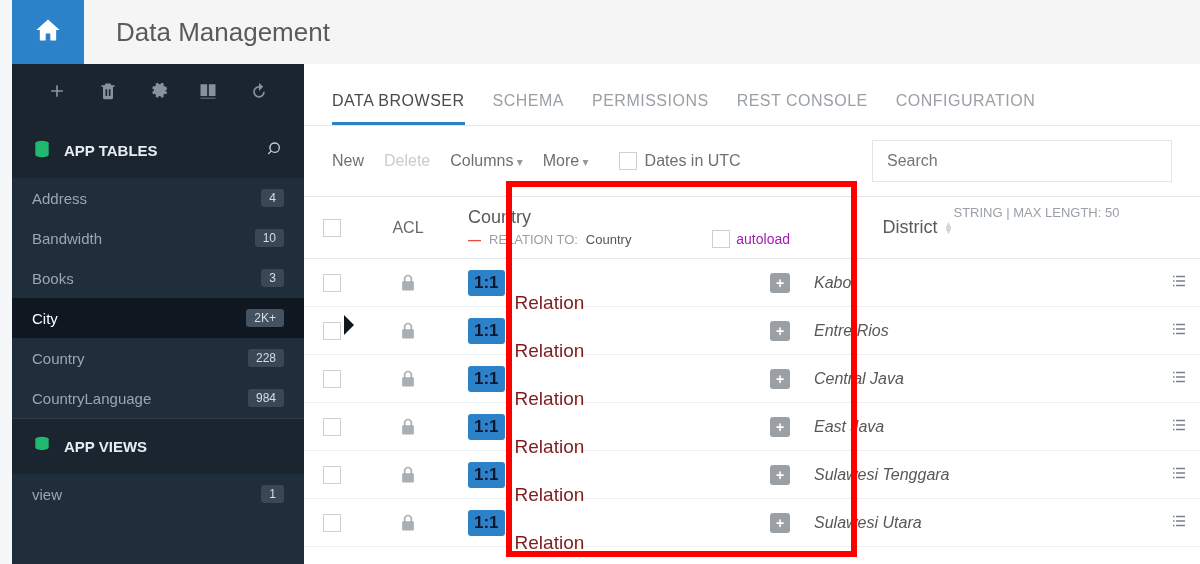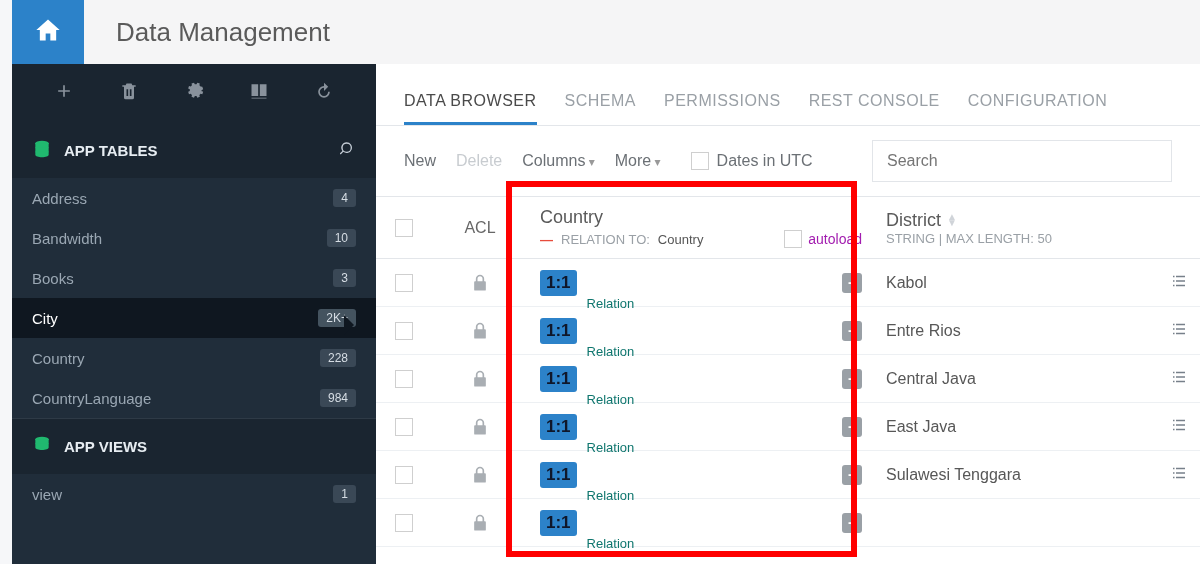--- a/index.html
+++ b/index.html
@@ -3,21 +3,21 @@
 <meta charset="utf-8">
 <style>
   * { box-sizing: border-box; margin: 0; padding: 0; font-family: -apple-system, "Helvetica Neue", Arial, sans-serif; }
   body { background: #f6f7f9; width: 1200px; height: 564px; overflow: hidden; }
   .app { display: flex; flex-direction: column; height: 100%; padding-left: 12px; }
   .top-header { display: flex; align-items: center; background: #f5f5f6; height: 64px; }
   .home-tile { width: 72px; height: 64px; background: #2c82c9; display: flex; align-items: center; justify-content: center; }
   .home-icon svg { fill: #fff; width: 28px; height: 28px; }
   .page-title { font-size: 26px; color: #5a5a5a; font-weight: 300; margin-left: 32px; }
   .body { display: flex; flex: 1; min-height: 0; }
-  .sidebar { width: 364px; background: #202d3a; color: #c5cdd6; display: flex; flex-direction: column; }
+  .sidebar { width: 292px; background: #202d3a; color: #c5cdd6; display: flex; flex-direction: column; }
   .side-toolbar { background: #1a2530; height: 58px; display: flex; align-items: center; justify-content: space-around; padding: 0 20px; }
   .side-toolbar .tbtn { opacity: 0.65; cursor: pointer; }
   .side-toolbar svg { width: 20px; height: 20px; fill: #c5cdd6; }
   .section-head { background: #1a2530; height: 56px; display: flex; align-items: center; padding: 0 20px; color: #e7edf2; font-weight: 600; font-size: 15px; justify-content: space-between; }
   .section-head .left { display: flex; align-items: center; gap: 12px; }
   .db-icon { color: #20b96f; }
   .table-list { display: flex; flex-direction: column; }
   .table-item { display: flex; align-items: center; justify-content: space-between; height: 40px; padding: 0 20px; color: #9aa7b3; cursor: pointer; font-size: 15px; }
   .table-item.active { background: #0f1720; color: #fff; position: relative; }
   .table-item.active::after { content: ""; position: absolute; right: -10px; top: 50%; transform: translateY(-50%); border: 10px solid transparent; border-left-color: #0f1720; display:none;}
@@ -37,32 +37,32 @@
   .search-wrap input { height: 42px; padding: 0 14px; font-size: 16px; border: 1px solid #e2e5e9; width: 300px; background: #fff; color: #555; }
   .grid-head { display: flex; align-items: stretch; border-bottom: 1px solid #e3e6ea; background: #fff; height: 62px; }
   .col-sel { width: 56px; display: flex; align-items: center; justify-content: center; }
   .col-acl { width: 96px; display: flex; align-items: center; justify-content: center; color: #676767; font-size: 16px; }
   .col-country { width: 346px; padding: 8px 12px; display: flex; flex-direction: column; justify-content: center; }
   .col-country .h-title { color: #5a5a5a; font-size: 18px; font-weight: 500; }
   .rel-row { display: flex; align-items: center; gap: 8px; margin-top: 2px; color: #9aa0a6; font-size: 13px; }
   .rel-row .dash { color: #e74c3c; font-weight: bold; }
   .rel-row .target { color: #555; }
   .autoload { display: flex; align-items: center; gap: 6px; margin-left: auto; color: #a21caf; font-size: 14px; }
-  .col-district { flex: 1; padding: 8px 12px; display: flex; flex-direction: column; justify-content: center; }
+  .col-district { flex: 1; padding: 8px 12px; display: flex; flex-direction: row; justify-content: center; }
   .col-district .h-title { color: #5a5a5a; font-size: 18px; font-weight: 500; display: flex; align-items: center; gap: 6px; }
   .sorter { display: inline-flex; flex-direction: column; line-height: 6px; color: #d0d4d9; font-size: 10px; }
   .col-district .meta { color: #9aa0a6; font-size: 13px; margin-top: 0; }
   .row { display: flex; align-items: center; height: 48px; border-bottom: 1px solid #edf0f3; }
   .row .col-sel, .row .col-acl { display: flex; align-items: center; justify-content: center; }
   .lock svg { width: 20px; height: 20px; fill: #a9aeb3; }
   .cell-country { width: 346px; display: flex; align-items: center; gap: 10px; padding: 0 12px; position: relative; }
   .pill { background: #2c82c9; color: #0f172a; font-size: 17px; padding: 3px 6px; border-radius: 3px; font-weight: 600; }
-  .relation-link { color: #0f766e; font-size: 13px; cursor: pointer; margin-top: 41px; }
+  .relation-link { color: #7f1d1d; font-size: 19px; cursor: pointer; margin-top: 41px; }
   .plus-box { width: 20px; height: 20px; background: #9aa0a6; border-radius: 3px; color: #fff; display: flex; align-items: center; justify-content: center; position: absolute; right: 12px; font-size: 14px; font-weight: bold; }
-  .cell-district { flex: 1; padding: 0 12px; color: #575757; font-size: 16px; display:flex; align-items:center; }
+  .cell-district { flex: 1; padding: 0 12px; color: #575757; font-size: 16px; display:flex; align-items:center;font-style:italic; }
   .mini-icon { margin-left:auto; color:#9aa0a6; }
   .mini-icon svg { width:18px; height:18px; fill:#77808a; }
   .highlight { position: absolute; border: 6px solid #ff0000; pointer-events: none; left: 506px; top: 181px; width: 351px; height: 376px; }
   .search-icon svg { width:16px; height:16px; fill:#c5cdd6;}
   .footer-space { flex:1; }
   .pointer-caret { position:absolute; left:344px; top:315px; width:0;height:0;border-top:10px solid transparent;border-bottom:10px solid transparent;border-left:10px solid #0f1720; z-index:5;}
 </style>
 </head>
 <body>
 
@@ -330,20 +330,26 @@
     <div class="col-acl lock">
               <svg viewBox="0 0 24 24">
                 <path d="M12 2a5 5 0 0 1 5 5v3h1a1 1 0 0 1 1 1v9a1 1 0 0 1-1 1H6a1 1 0 0 1-1-1v-9a1 1 0 0 1 1-1h1V7a5 5 0 0 1 5-5zm0 2a3 3 0 0 0-3 3v3h6V7a3 3 0 0 0-3-3z"></path>
               </svg>
             </div>
     <div class="cell-country">
       <span class="pill">1:1</span>
       <span class="relation-link">Relation</span>
       <span class="plus-box">+</span>
     </div>
+    <div class="cell-district">
+      <span>Sulawesi Utara</span>
+      <span class="mini-icon"><svg viewBox="0 0 24 24">
+                  <path d="M4 5h2v2H4V5zm4 0h12v2H8V5zM4 11h2v2H4v-2zm4 0h12v2H8v-2zM4 17h2v2H4v-2zm4 0h12v2H8v-2z"></path>
+                </svg></span>
+    </div>
           </div>
         </div>
 
     </div>
   </div>
 </div>
 
 <div class="highlight"></div>
 
 </body></html>

